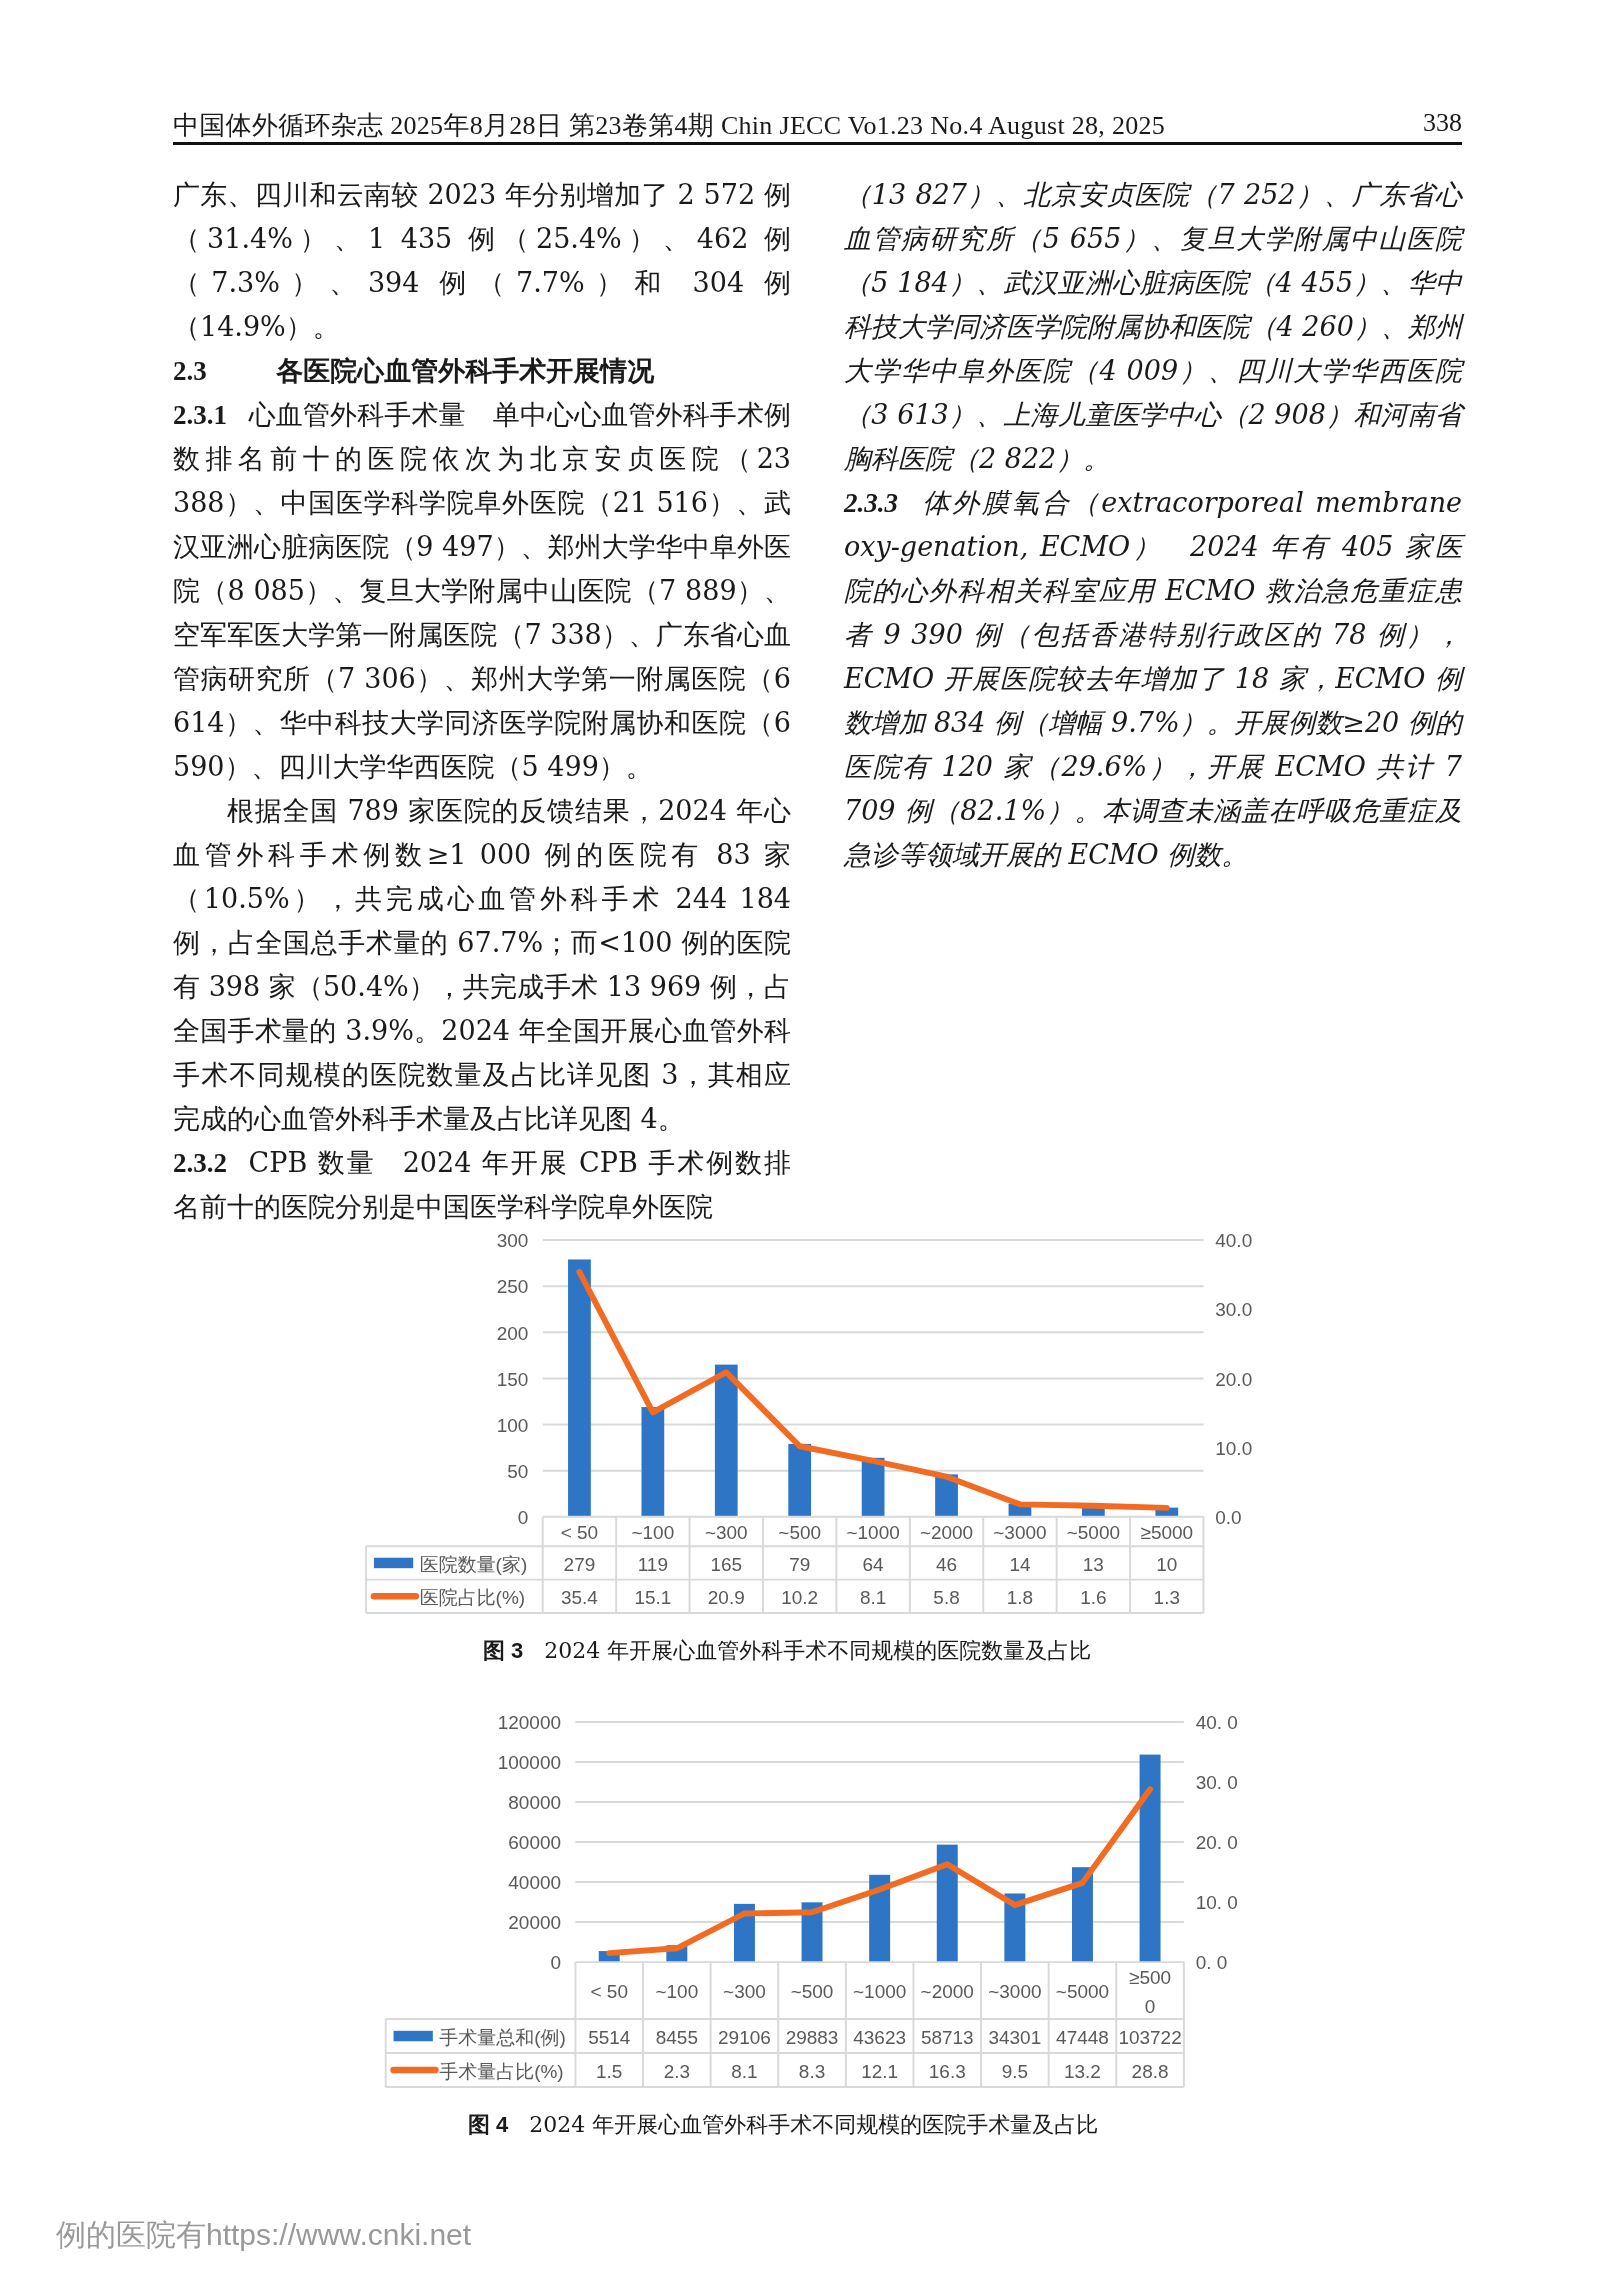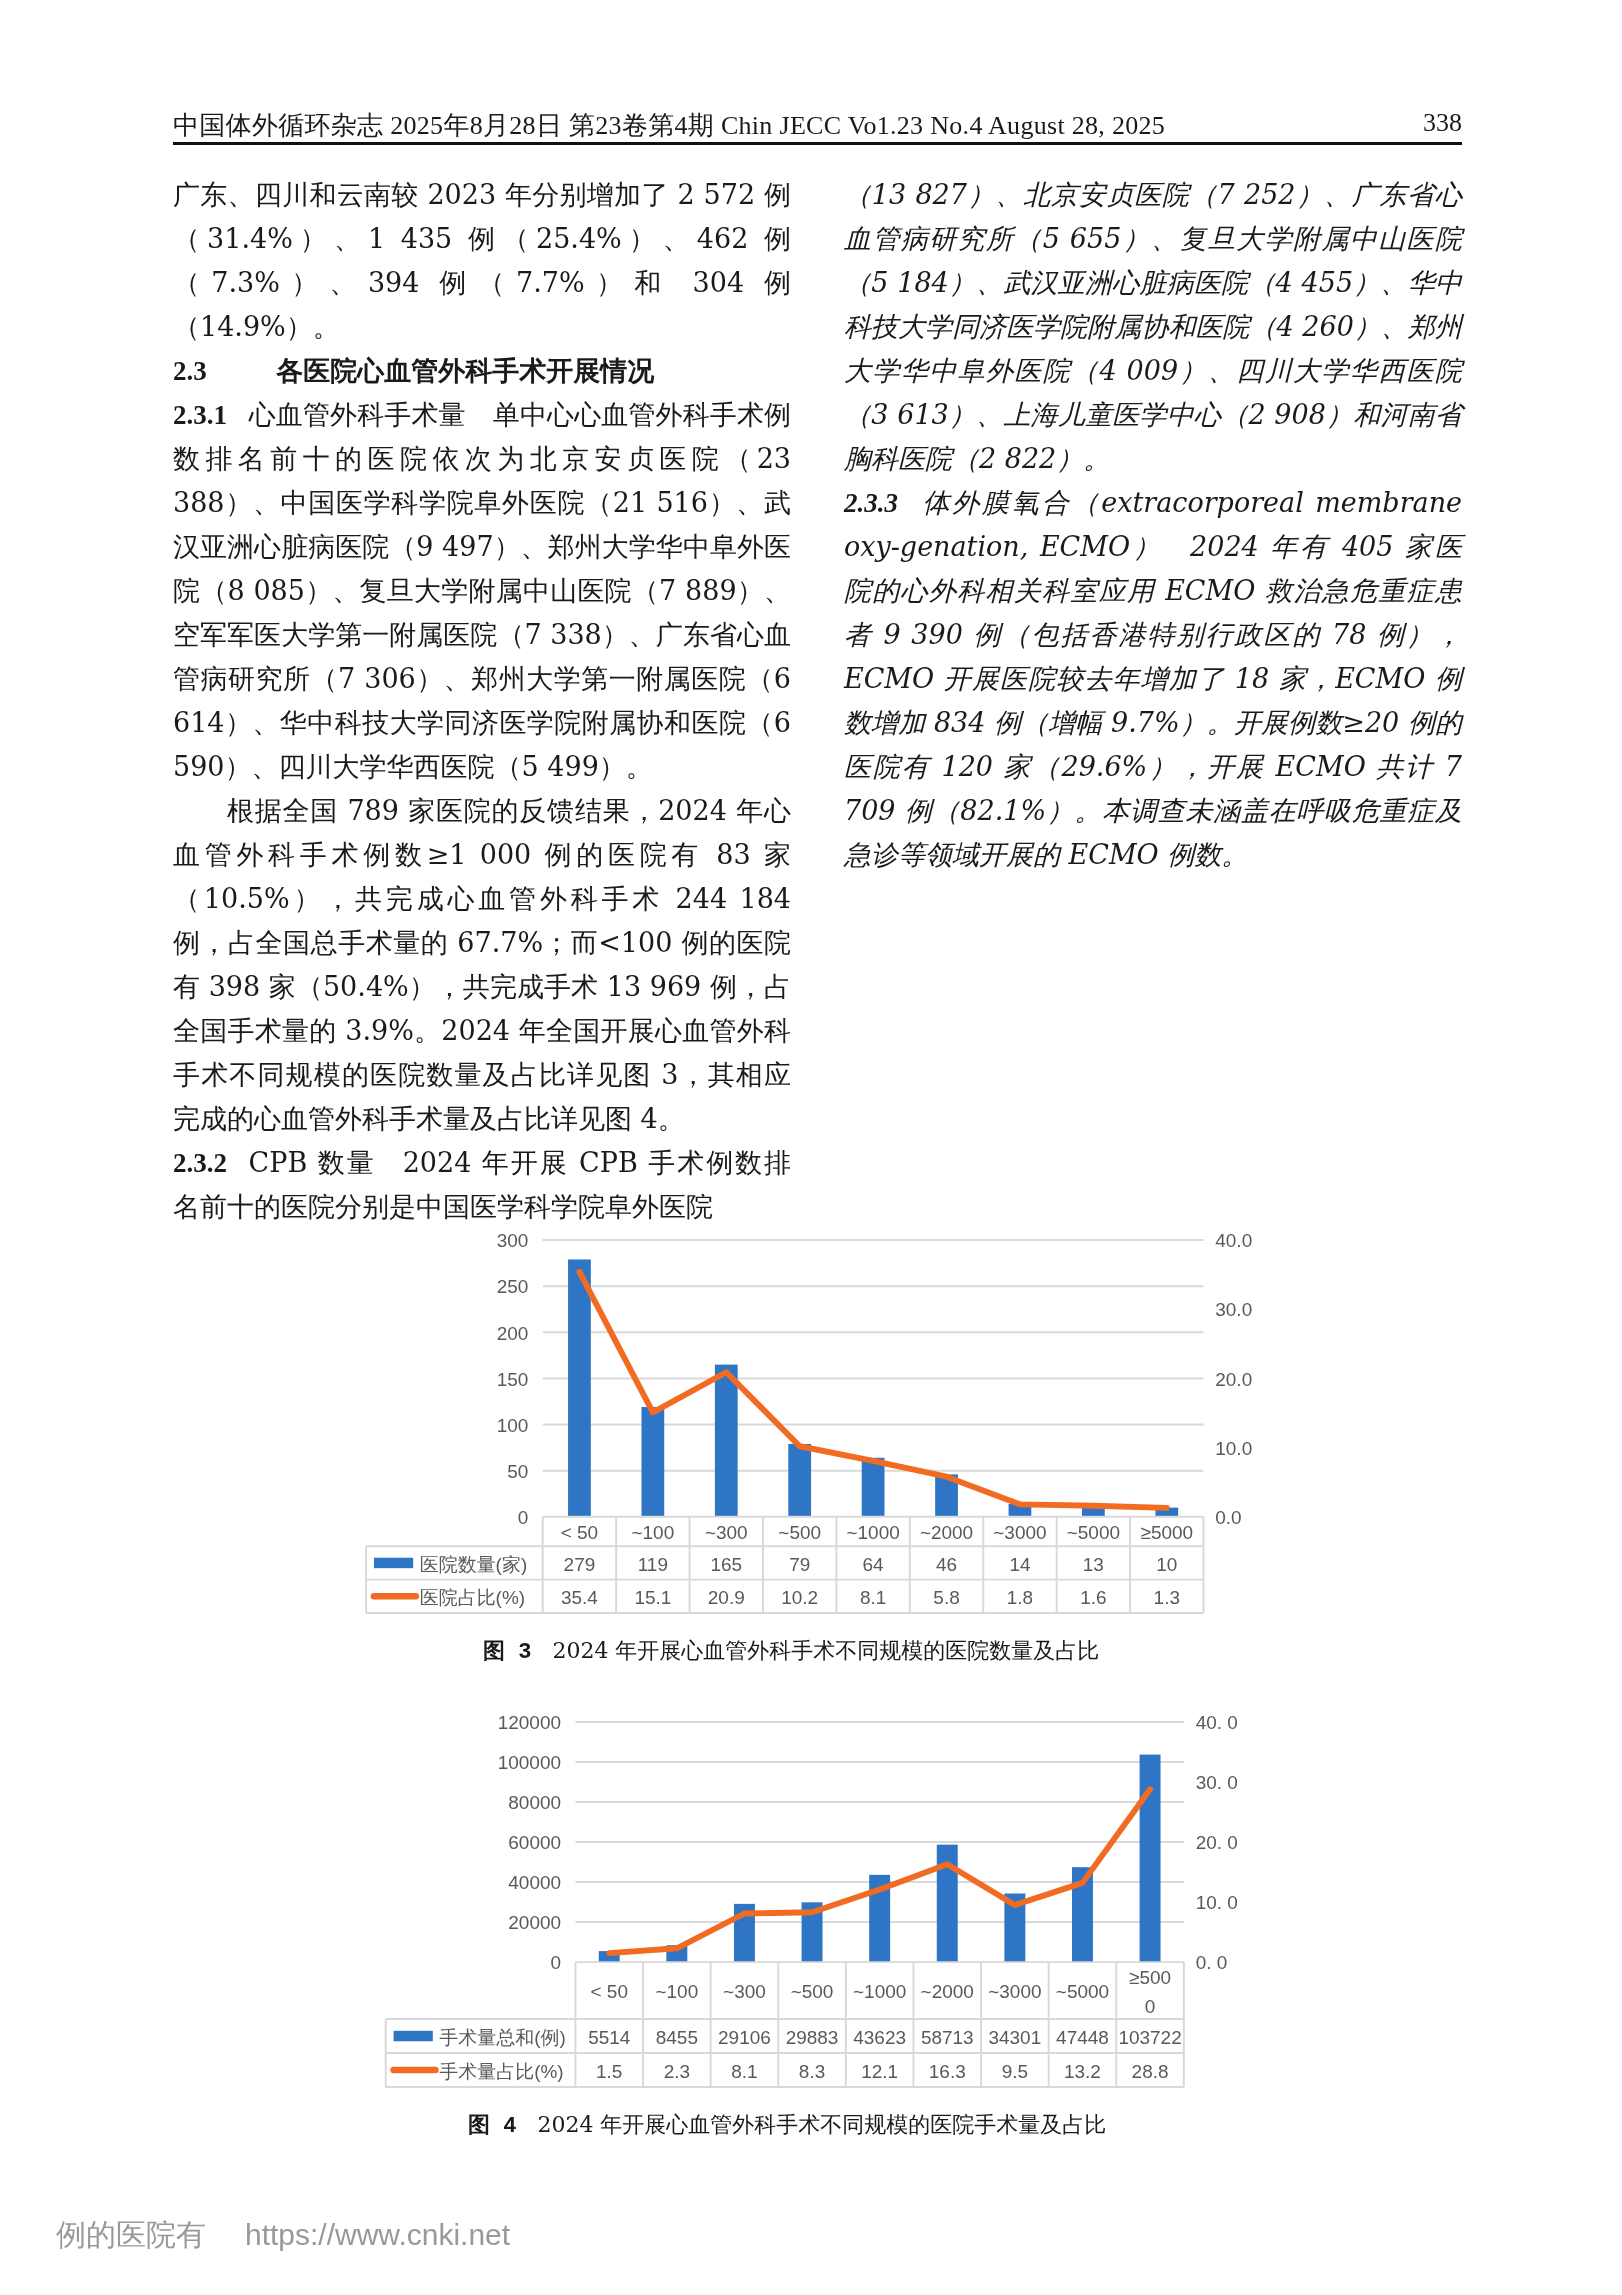--- a/index.html
+++ b/index.html
@@ -8,24 +8,24 @@
   .header .left{position:absolute;left:0;top:0;white-space:nowrap;letter-spacing:0.3px;}
   .header .page{position:absolute;right:0;top:0;}
   .col{position:absolute;top:173px;width:618px;font-size:27px;line-height:44px;text-align:justify;}
   .col.left{left:173px;}
   .col.right{left:844px;font-style:italic;}
   .col p{margin:0;}
   .indent{text-indent:2em;}
   .h{font-weight:bold;font-family:"DejaVu Sans","Liberation Sans",sans-serif;margin-left:48px;}
   .hnum{font-weight:bold;font-family:"Liberation Serif",serif;margin-right:0.8em;}
   .caption{position:absolute;font-size:22px;white-space:nowrap;}
-  .caption b{font-family:Liberation Mono, monospace;}
+  .caption b{font-family:Liberation Sans, sans-serif;}
   svg text{font-family:"Liberation Sans","DejaVu Sans",sans-serif;fill:#595959;}
   .footer{position:absolute;left:56px;top:2215px;font-family:"DejaVu Sans","Liberation Sans",sans-serif;color:#999;font-size:30px;white-space:nowrap;}
-  .footer .url{margin-left:39px;font-family:"Liberation Sans",sans-serif;}
+  .footer .url{font-family:"Liberation Sans",sans-serif;}
 </style>
 </head>
 <body>
 
 <div class="header">
   <span class="left">中国体外循环杂志  2025年8月28日 第23卷第4期    Chin JECC Vo1.23 No.4 August  28, 2025</span>
   <span class="page">338</span>
 </div>
 
 <div class="col left" id="colL">

